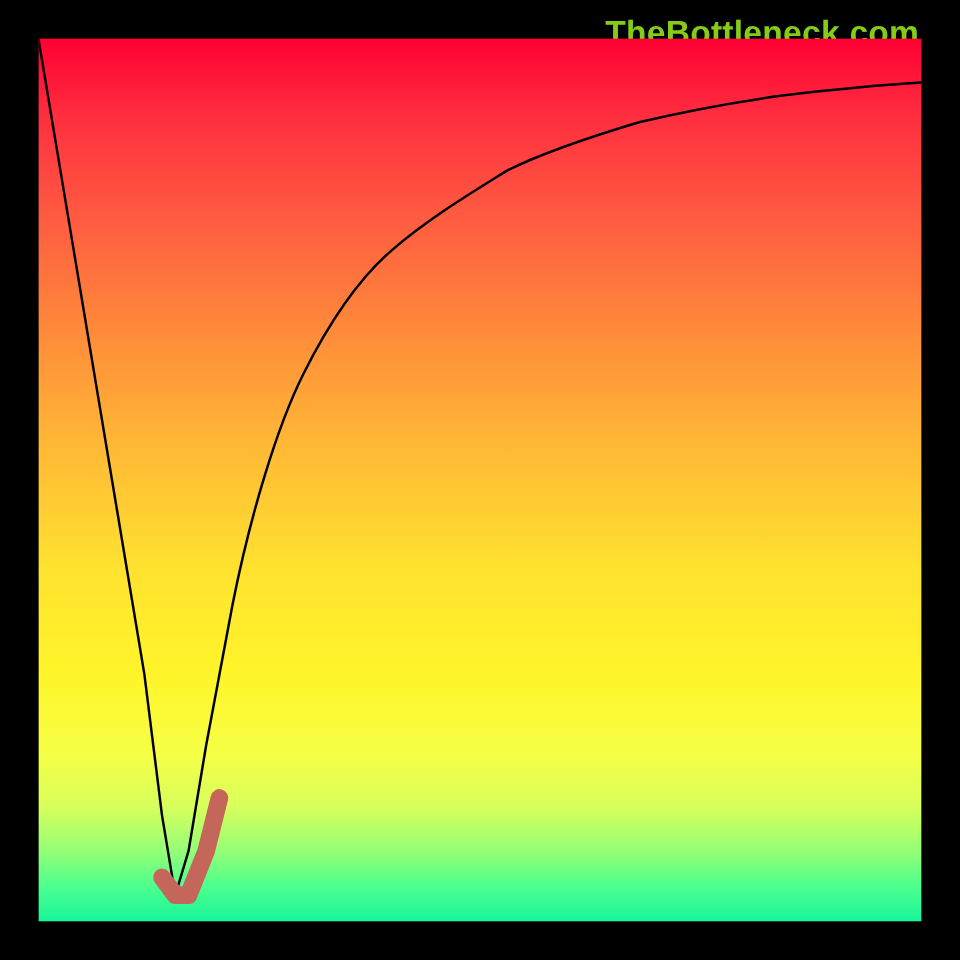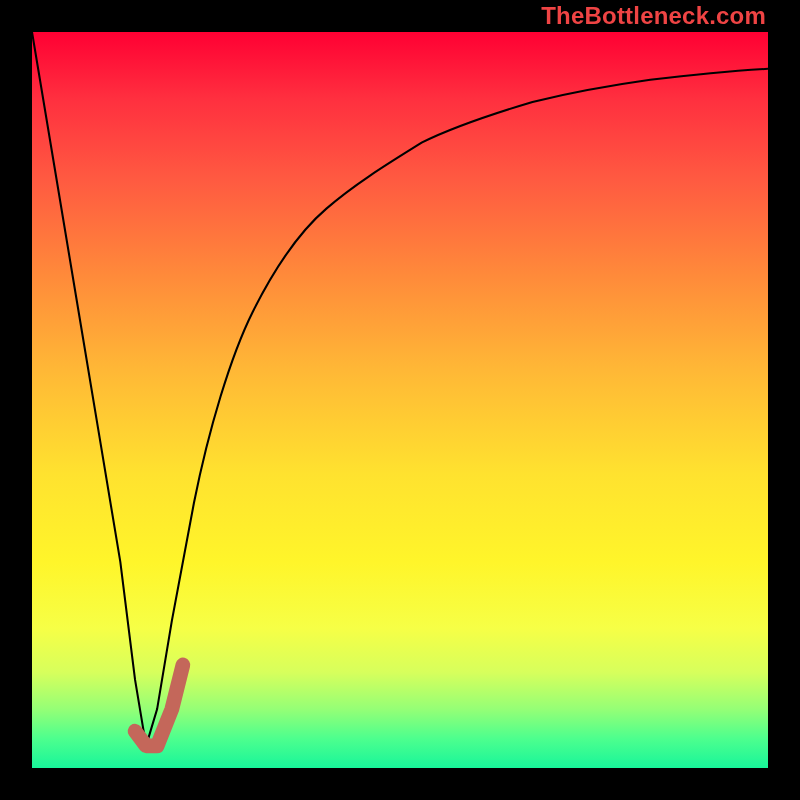--- a/index.html
+++ b/index.html
@@ -40,25 +40,25 @@
       #fff52a 72%,
       #f6ff46 81%,
       #d7ff5c 87%,
       #95ff76 92%,
       #4dff8e 96%,
       #18f59a 100%
     );
   }
   .watermark {
     position: absolute;
-    top: 2px;
+    top: 12px;
     right: 34px;
-    font-size: 24px;
+    font-size: 28px;
     font-weight: 700;
-    color: #ef4444;
+    color: #84cc16;
     letter-spacing: 0.2px;
     font-family: Verdana, Geneva, sans-serif;
   }
   svg.curve {
     position: absolute;
     inset: 0;
   }
 </style>
 </head>
 <body>

